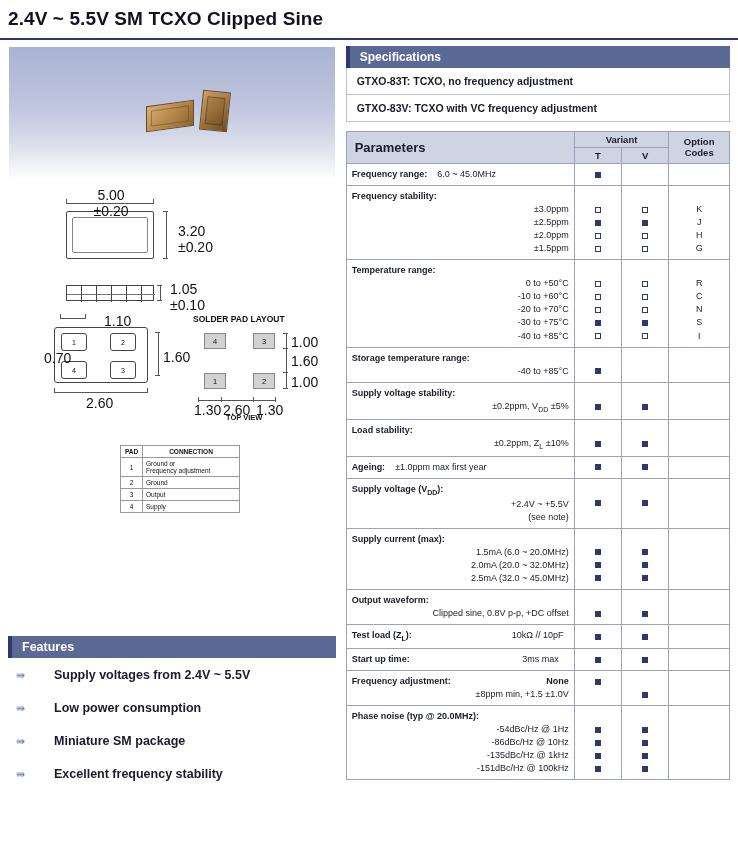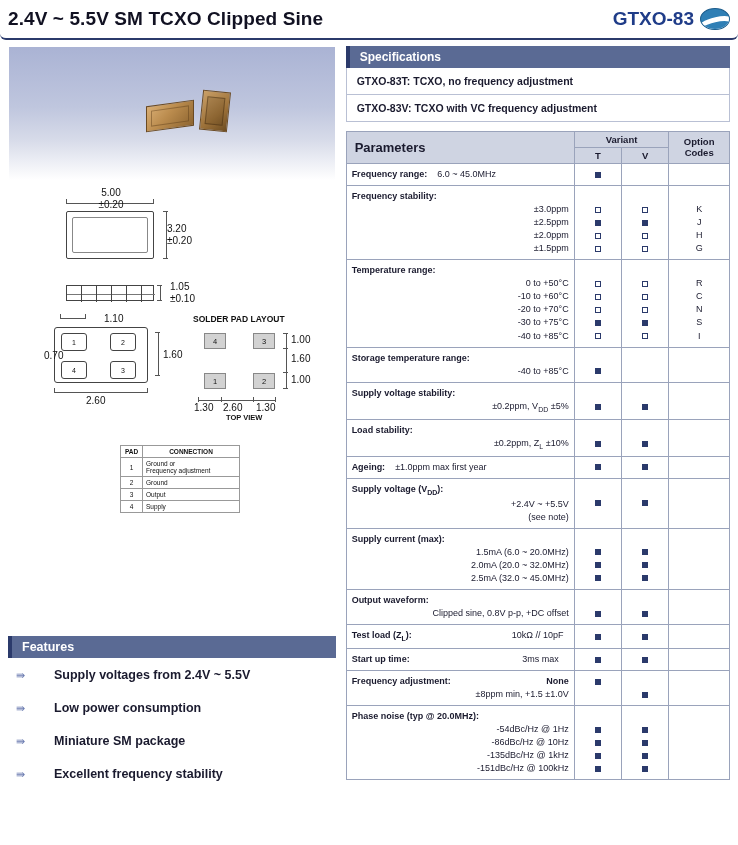--- a/index.html
+++ b/index.html
@@ -14,21 +14,20 @@
   }
   
   .header {
     position: relative;
     height: 40px;
     padding: 0 8px;
     display: flex;
     align-items: center;
     justify-content: space-between;
     border-bottom: 2px solid #2b3a6b;
-    border-radius: 6px;
   }
   .header-title {
     font-size: 19px;
     font-weight: bold;
     letter-spacing: 0.1px;
     color: #111122;
   }
   .header-right {
     display: flex;
     align-items: center;
@@ -111,21 +110,21 @@
     position:absolute;
     left:4px; top:5px; right:4px; bottom:5px;
     border:1px solid rgba(70,45,18,0.5);
     background: rgba(60,40,15,0.15);
   }
 
   
   .drawings { position: relative; height: 445px; margin-top: 6px; }
   .lbl {
     position: absolute;
-    font-size: 10px;
+    font-size: 14px;
     color:#111;
     white-space: nowrap;
     line-height: 1.15;
   }
   .lbl.center { text-align:center; }
   .pkg-top {
     position:absolute; left:58px; top:24px;
     width:88px; height:48px;
     border:1.5px solid #444;
     border-radius:2px;
@@ -329,24 +328,20 @@
   .rowline { line-height:1.45; }
   .right { text-align:right; }
   .nowrap { white-space:nowrap; }
   sub { font-size:7px; }
 </style>
 </head>
 <body>
 
 <div class="header">
   <div class="header-title">2.4V ~ 5.5V SM TCXO Clipped Sine</div>
-  <div class="header-right">
-    <div class="part-no">GTXO-83</div>
-    <div class="logo-oval"></div>
-  </div>
 </div>
 
 <div class="content">
 
   <div class="left-col">
 
     <div class="product-img">
       <div class="chip chip1"></div>
       <div class="chip chip2"></div>
     </div>
@@ -359,21 +354,21 @@
       <div class="tick" style="left:58px; top:12px;"></div>
       <div class="tick" style="left:145px; top:12px;"></div>
       <div class="lbl center" style="left:78px; top:0px; width:50px;">
         <span>5.00</span><br>
         <span>±0.20</span>
       </div>
 
       <div class="dimvert" style="left:158px; top:24px; height:48px;"></div>
       <div class="tickh" style="left:155px; top:24px;"></div>
       <div class="tickh" style="left:155px; top:71px;"></div>
-      <div class="lbl" style="left:159px; top:36px;">
+      <div class="lbl" style="left:170px; top:36px;">
         <span>3.20</span><br>
         <span>±0.20</span>
       </div>
 
       <div class="pkg-side">
         <div class="half"></div>
         <div class="seg" style="left:14px;"></div>
         <div class="seg" style="left:29px;"></div>
         <div class="seg" style="left:44px;"></div>
         <div class="seg" style="left:59px;"></div>

